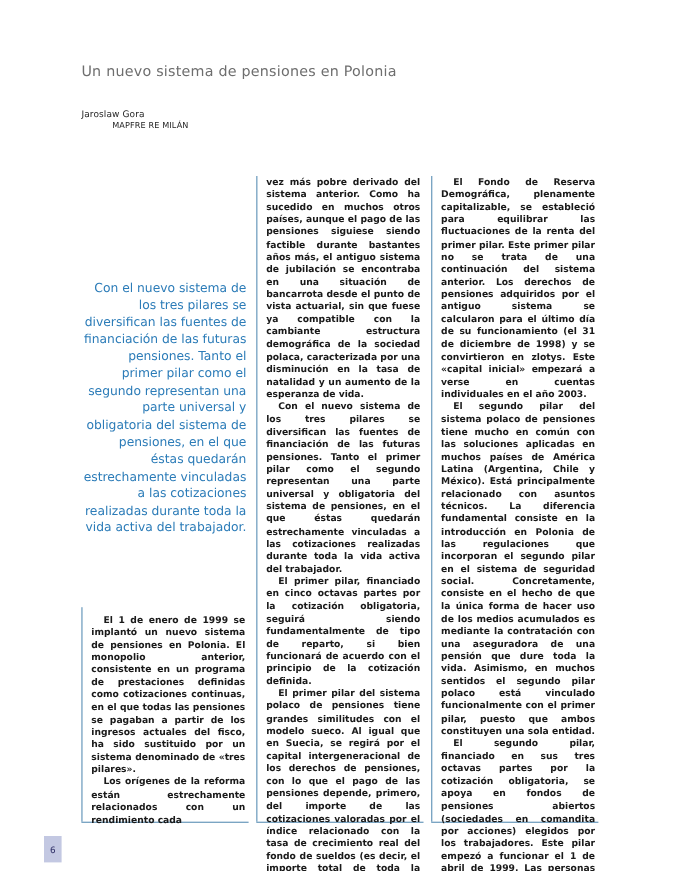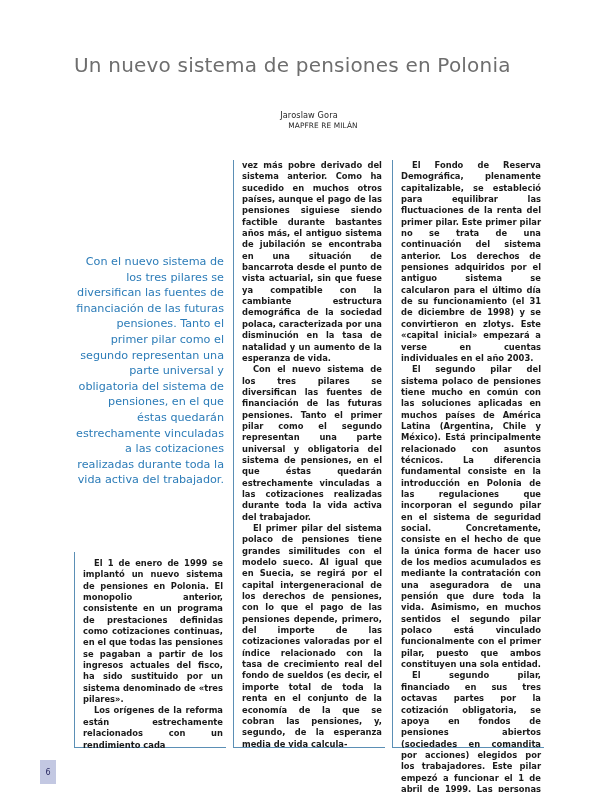--- a/index.html
+++ b/index.html
@@ -18,30 +18,29 @@
 
   
   .page-header {
     position: absolute;
     left: 74px;
     top: 52px;
     width: 470px;
   }
   .doc-title {
     font-family: "DejaVu Sans", sans-serif;
-    font-size: 20px;
+    font-size: 13px;
     line-height: 27px;
     font-weight: 400;
     color: #6e6e6e;
     letter-spacing: 0.2px;
     margin: 0;
   }
   .byline-block {
-    margin-top: 31px;
-    text-align: center;
+    margin-top: 19px;
   }
   .author-name {
     font-size: 8.2px;
     line-height: 11px;
     color: #1f1f1f;
     letter-spacing: 0.1px;
   }
   .author-org {
     font-size: 7.4px;
     line-height: 10px;
@@ -176,20 +175,21 @@
     </div>
   </div>
 
   <div class="col col-2">
     <div class="rule-v" style="left:0px; top:0px; height:587px;"></div>
     <div class="rule-h" style="left:0px; top:587px; width:152px;"></div>
 
     <div class="bodytext body-full">
       <p class="cont">vez más pobre derivado del sistema anterior. Como ha sucedido en muchos otros países, aunque el pago de las pensiones siguiese siendo factible durante bastantes años más, el antiguo sistema de jubilación se encontraba en una situación de bancarrota desde el punto de vista actuarial, sin que fuese ya compatible con la cambiante estructura demográfica de la sociedad polaca, caracterizada por una disminución en la tasa de natalidad y un aumento de la esperanza de vida.</p>
       <p>Con el nuevo sistema de los tres pilares se diversifican las fuentes de financiación de las futuras pensiones. Tanto el primer pilar como el segundo representan una parte universal y obligatoria del sistema de pensiones, en el que éstas quedarán estrechamente vinculadas a las cotizaciones realizadas durante toda la vida activa del trabajador.</p>
+      <p>El primer pilar, financiado en cinco octavas partes por la cotización obligatoria, seguirá siendo fundamentalmente de tipo de reparto, si bien funcionará de acuerdo con el principio de la cotización definida.</p>
       <p>El primer pilar del sistema polaco de pensiones tiene grandes similitudes con el modelo sueco. Al igual que en Suecia, se regirá por el capital intergeneracional de los derechos de pensiones, con lo que el pago de las pensiones depende, primero, del importe de las cotizaciones valoradas por el índice relacionado con la tasa de crecimiento real del fondo de sueldos (es decir, el importe total de toda la renta en el conjunto de la economía de la que se cobran las pensiones, y, segundo, de la esperanza media de vida calcula-</p>
     </div>
   </div>
 
   <div class="col col-3">
     <div class="rule-v" style="left:0px; top:0px; height:587px;"></div>
     <div class="rule-h" style="left:0px; top:587px; width:152px;"></div>
 
     <div class="bodytext body-full">
       <p>El Fondo de Reserva Demográfica, plenamente capitalizable, se estableció para equilibrar las fluctuaciones de la renta del primer pilar. Este primer pilar no se trata de una continuación del sistema anterior. Los derechos de pensiones adquiridos por el antiguo sistema se calcularon para el último día de su funcionamiento (el 31 de diciembre de 1998) y se convirtieron en zlotys. Este «capital inicial» empezará a verse en cuentas individuales en el año 2003.</p>

